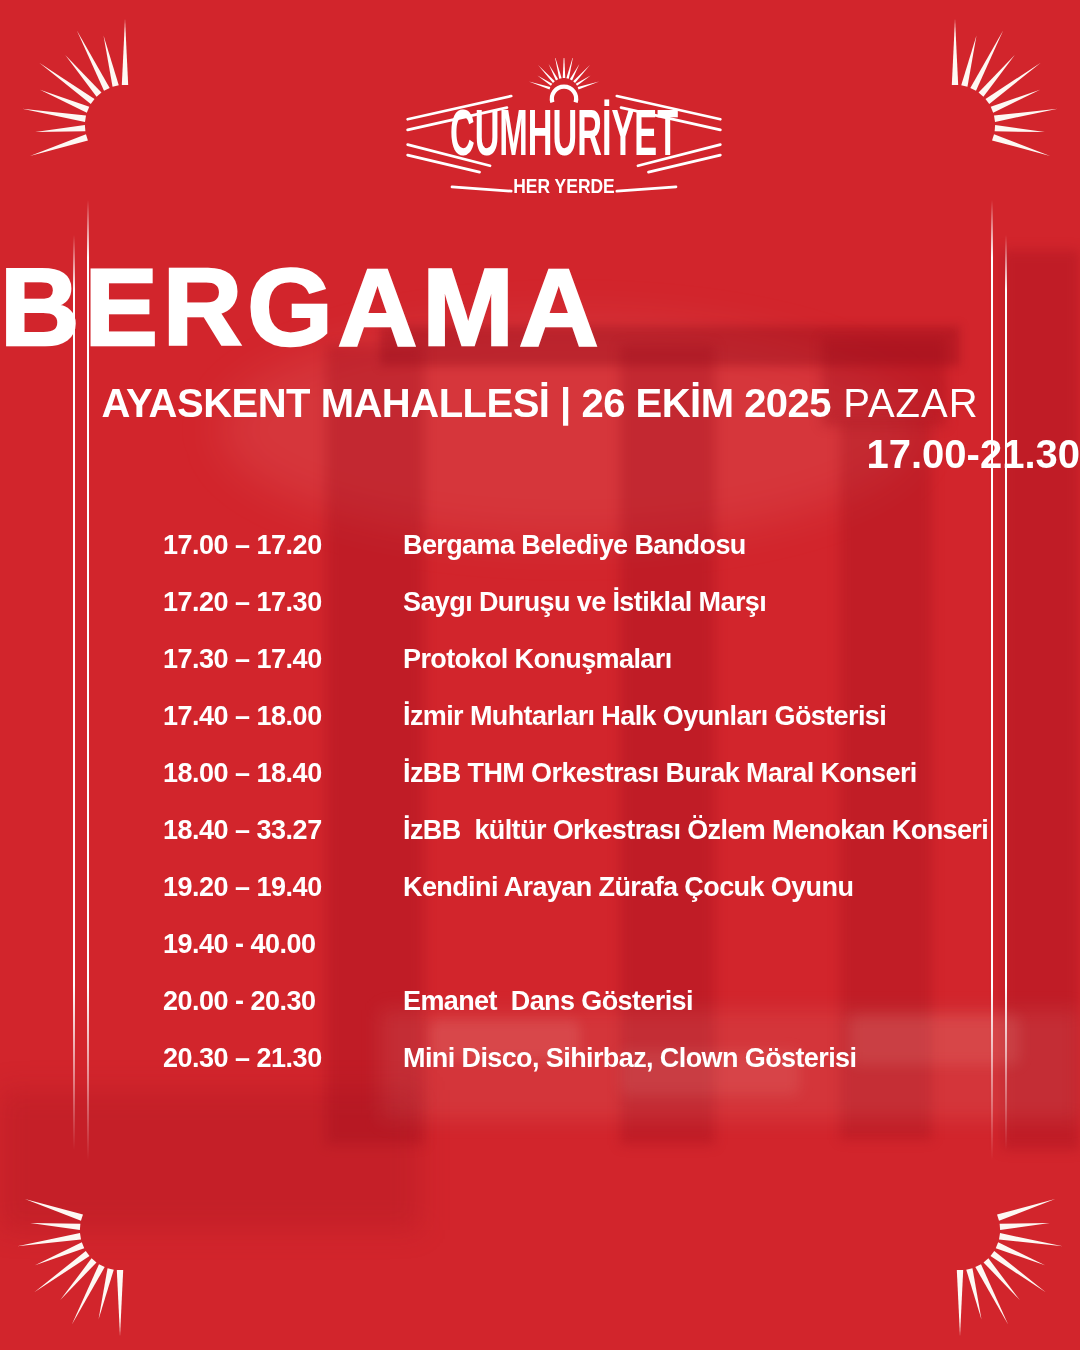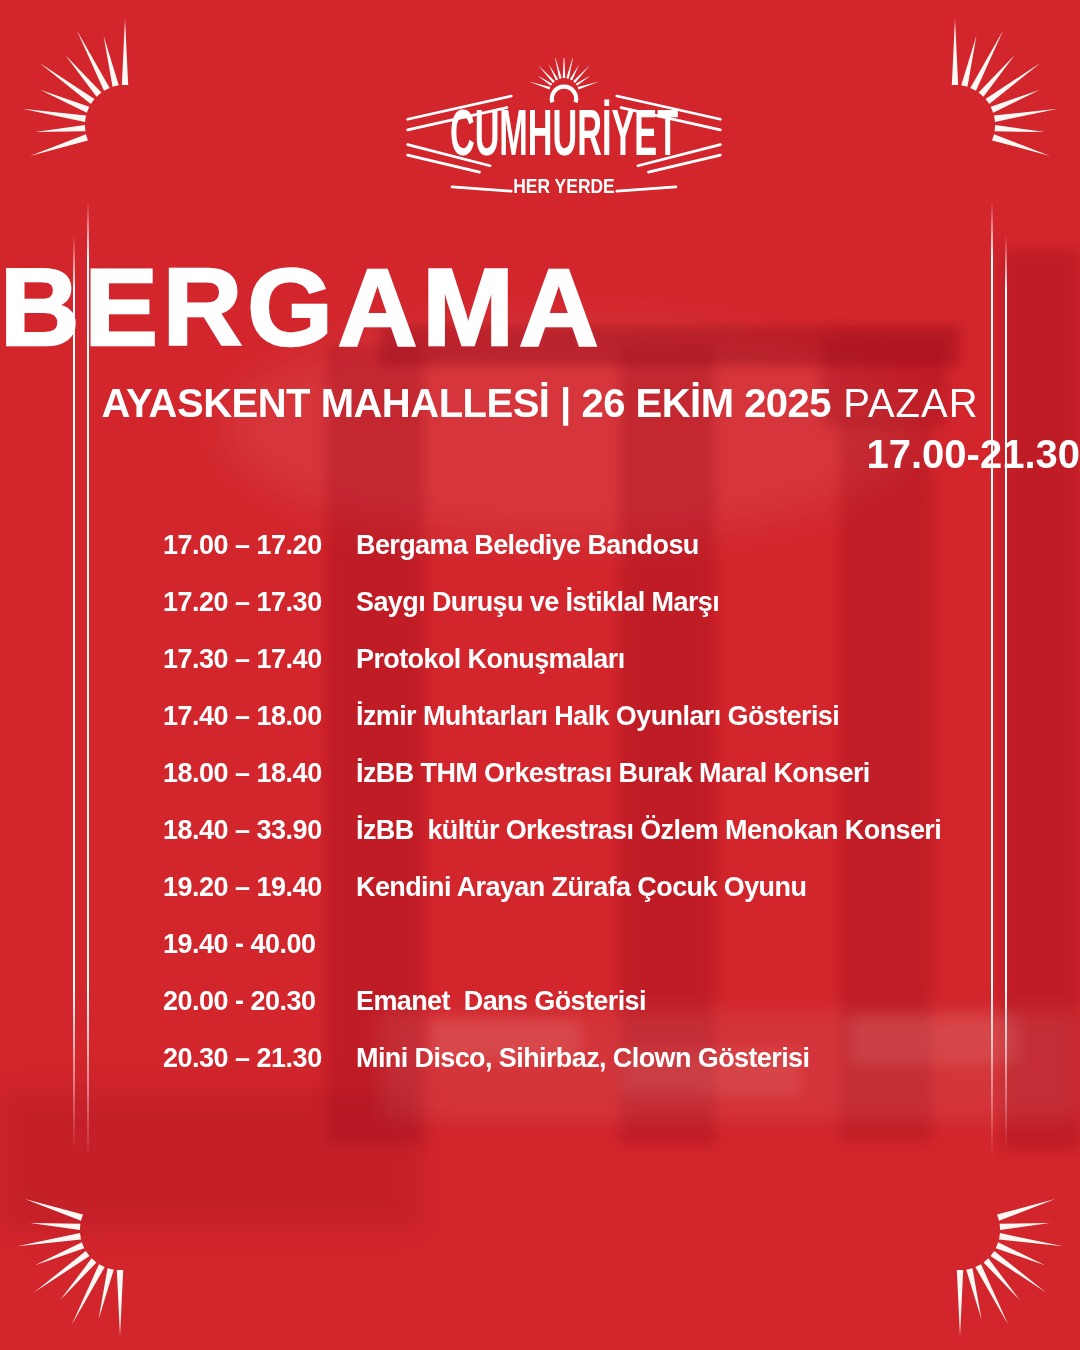--- a/index.html
+++ b/index.html
@@ -70,21 +70,21 @@
   .sub .b { font-weight:bold; }
   .sub .light { font-weight:normal; letter-spacing:1px; }
   .hours {
     position:absolute; left:0; right:0; top:434px;
     text-align:right;
     font-size:40px; font-weight:bold; line-height:1;
   }
 
   
   .schedule { position:absolute; left:163px; top:530px; width:880px; }
-  .row { display:flex; align-items:flex-start; margin-bottom:27px; }
+  .row { display:flex; align-items:flex-start; margin-bottom:27px;gap:47px; }
   .time {
     flex:0 0 193px;
     font-size:27px; font-weight:bold; letter-spacing:-0.5px;
     line-height:30px; white-space:pre;
   }
   .event-wrap { flex:1; }
   .event {
     display:block;
     font-size:27px; font-weight:bold; letter-spacing:-0.6px;
     line-height:30px; white-space:pre;
@@ -217,21 +217,21 @@
           <span class="event">İzmir Muhtarları Halk Oyunları Gösterisi</span>
         </div>
     </div>
     <div class="row">
       <span class="time">18.00 – 18.40</span>
       <div class="event-wrap">
           <span class="event">İzBB THM Orkestrası Burak Maral Konseri</span>
         </div>
     </div>
     <div class="row">
-      <span class="time">18.40 – 33.90</span>
+      <span class="time">18.40 – 33.27</span>
       <div class="event-wrap">
           <span class="event">İzBB  kültür Orkestrası Özlem Menokan Konseri</span>
         </div>
     </div>
     <div class="row">
       <span class="time">19.20 – 19.40</span>
       <div class="event-wrap">
           <span class="event">Kendini Arayan Zürafa Çocuk Oyunu</span>
         </div>
     </div>

